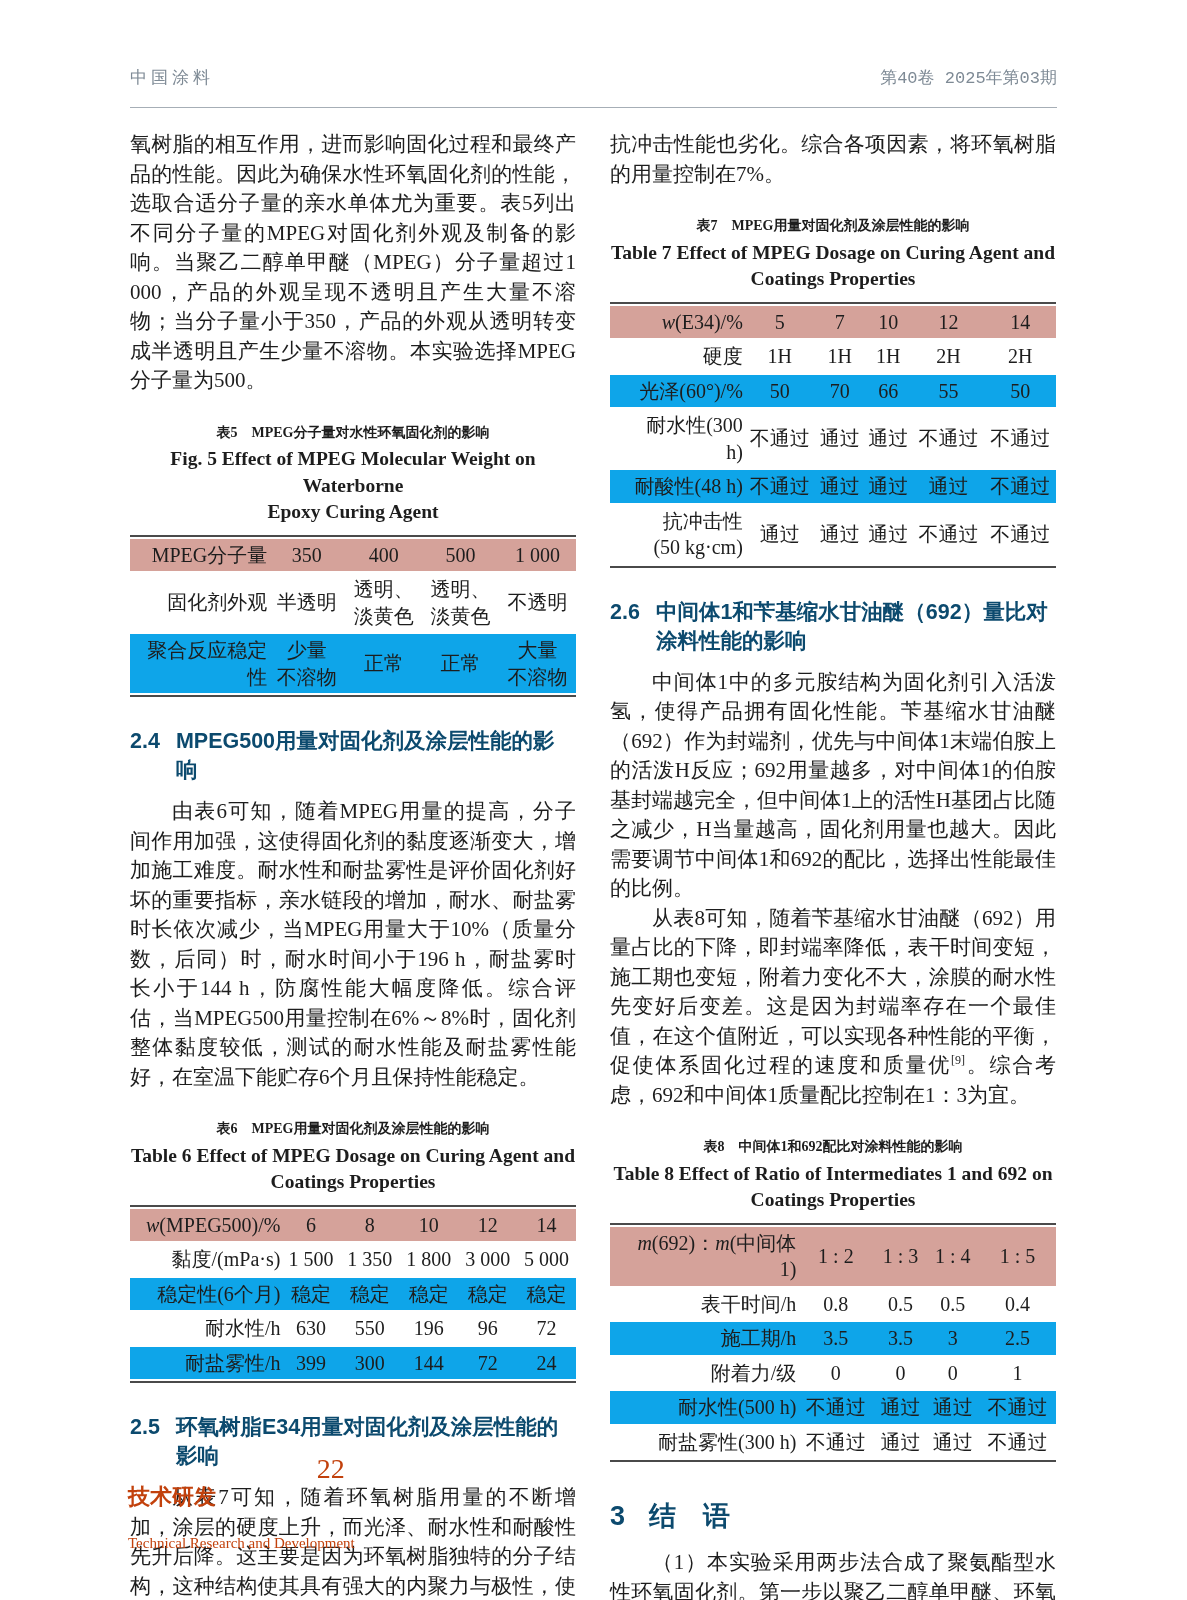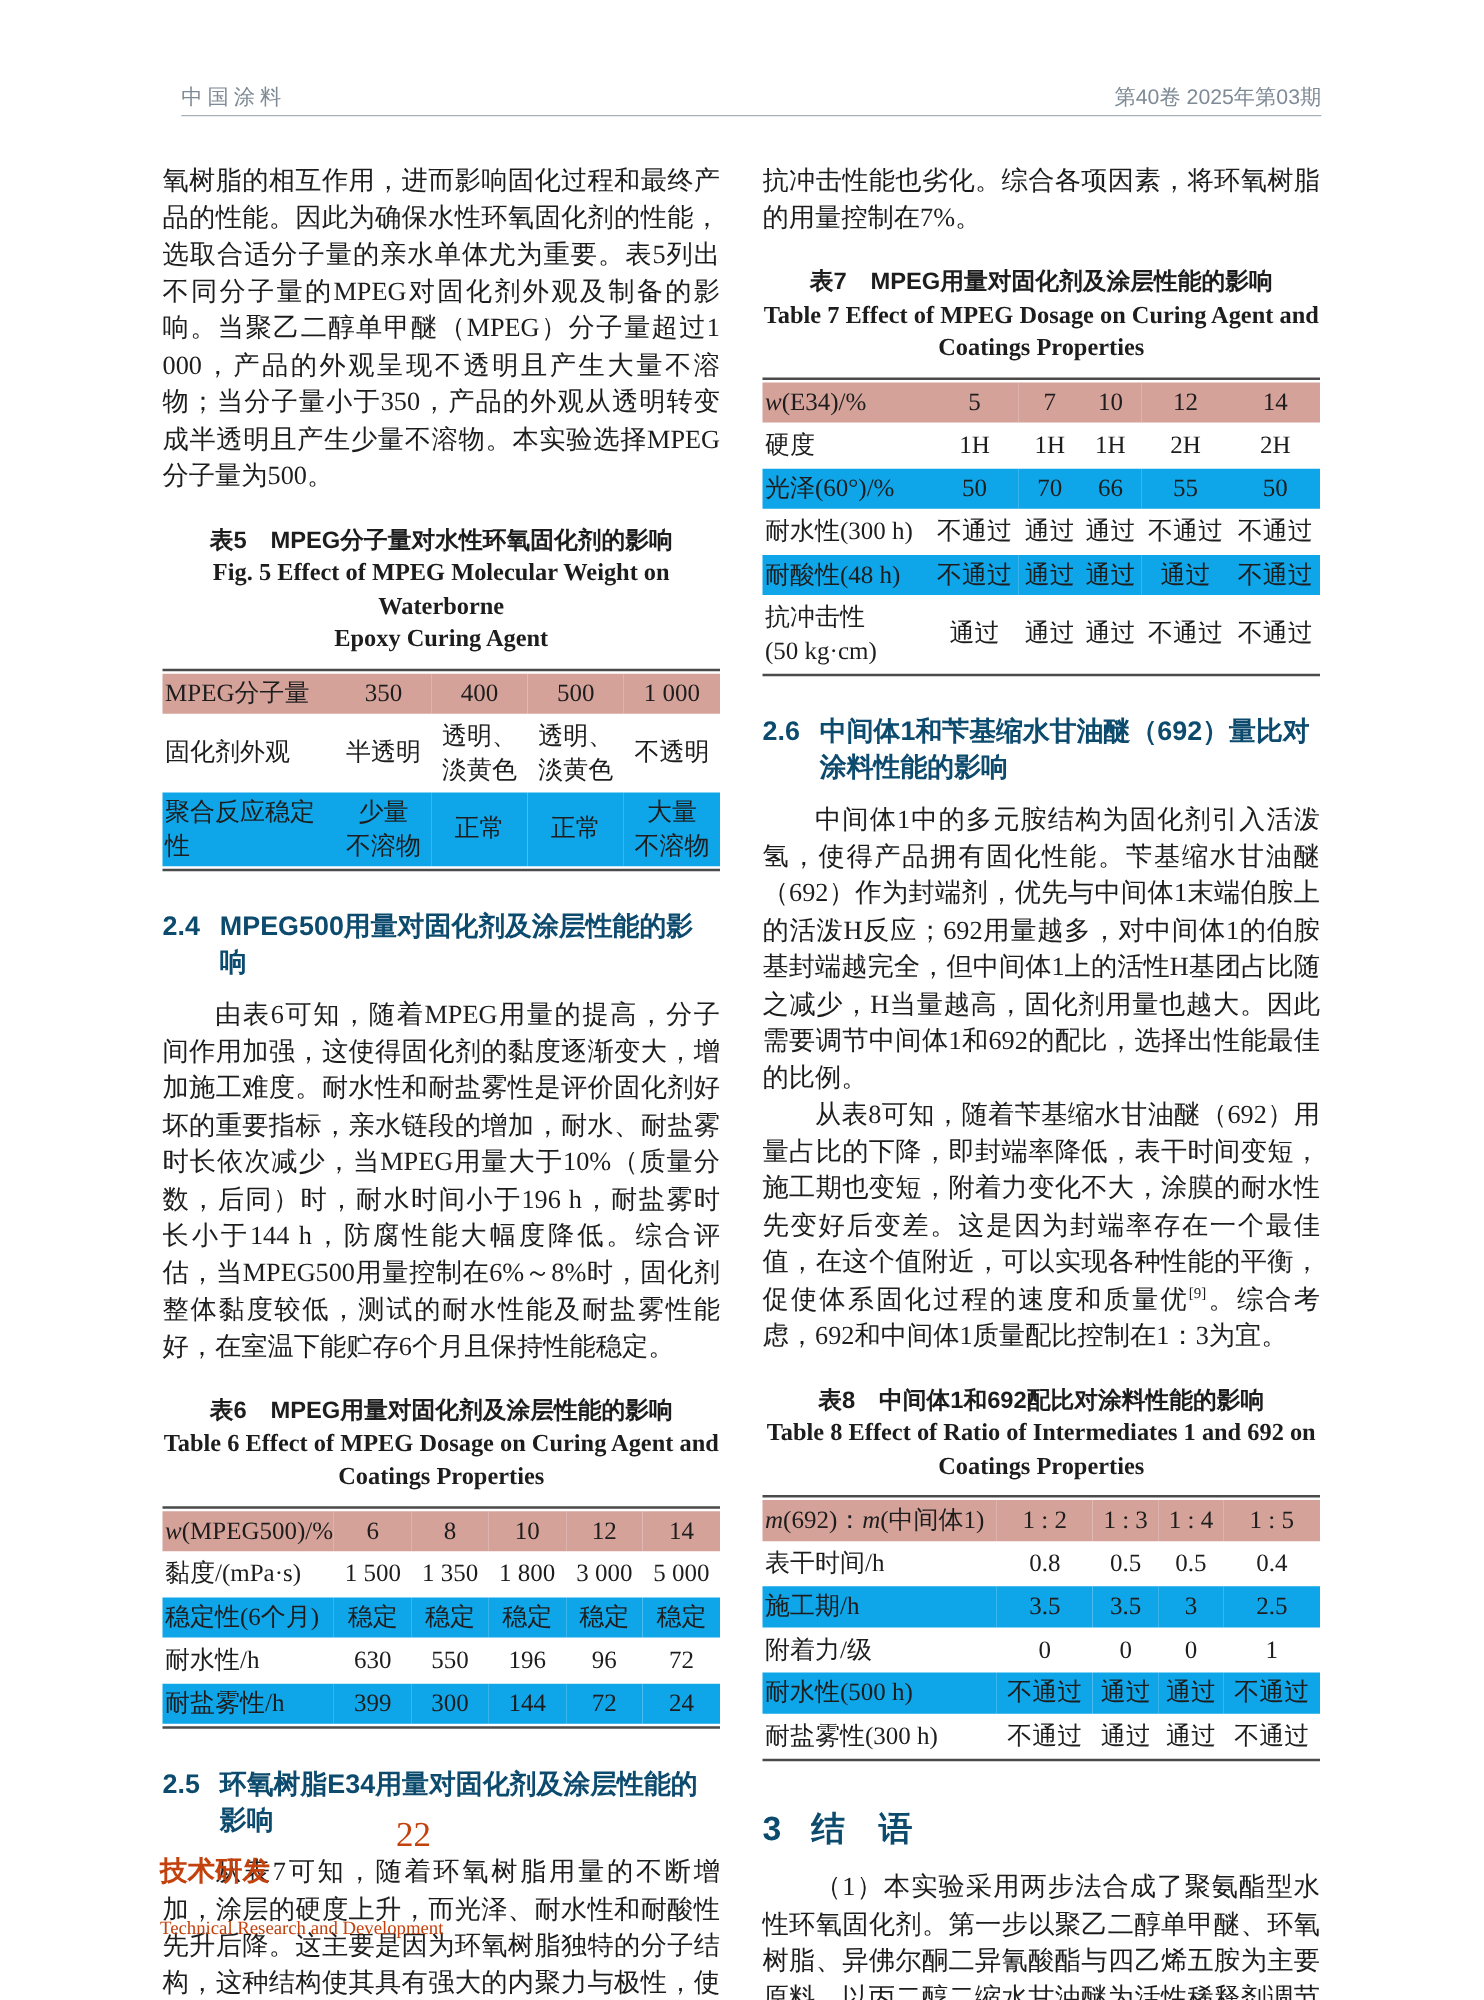--- a/index.html
+++ b/index.html
@@ -4,22 +4,22 @@
 <style>
   html,body { margin:0; padding:0; }
   body {
     width:1187px; height:1600px; background:#ffffff; position:relative;
     font-family:"Liberation Serif", serif; color:#1d1d1d; overflow:hidden;
   }
   
   .page-header {
     position:absolute; top:66px; left:130px; right:130px;
     display:flex; justify-content:space-between; align-items:flex-end;
-    font-family:Liberation Sans, sans-serif; font-size:17px; color:#7e8a95;
-    padding-bottom:3px; border-bottom:1px solid #a6aeb6;margin-left:15px;
+    font-family:Liberation Mono, monospace; font-size:17px; color:#7e8a95;
+    padding-bottom:18px; border-bottom:1px solid #a6aeb6;
   }
   .page-header .jname { letter-spacing:4px; }
   
   .columns { position:absolute; top:130px; left:130px; width:927px; display:flex; gap:34px; }
   .col { width:446px; }
   
   .body-text {
     font-size:21px; line-height:29.5px; text-align:justify; text-justify:inter-character;
     margin:0; text-indent:2em;
   }
@@ -28,30 +28,30 @@
   
   .sec-h {
     display:flex; color:#0c4a6e; font-family:"Liberation Sans", sans-serif;
     font-size:21.5px; font-weight:bold; margin:30px 0 12px 0; line-height:29px; text-align:left;
   }
   .h-num { margin-right:16px; flex:none; }
   .sec-h1 { font-size:27px; margin:38px 0 16px 0; line-height:32px; }
   .sec-h1 .h-num { margin-right:24px; }
   
   .tbl-caption { text-align:center; margin-top:24px; margin-bottom:9px; line-height:26.5px; }
-  .cap-cn { font-family:Liberation Sans, sans-serif; font-weight:bold; font-size:19px; }
+  .cap-cn { font-family:Liberation Serif, serif; font-weight:bold; font-size:14px; }
   .cap-en { font-family:"Liberation Serif", serif; font-weight:bold; font-size:19.5px; }
   
   .tbl-wrap { border-top:2px solid #4a4a4a; border-bottom:2px solid #4a4a4a; margin-bottom:8px; }
   table.tbl { width:100%; border-collapse:separate; border-spacing:0 2px; font-size:20px; }
   .tbl td {
     text-align:center; vertical-align:middle; padding:3px 1px;
     white-space:pre-line; line-height:26.5px;
   }
-  .tbl td.lbl { text-align:left; padding-left:2px; }
+  .tbl td.lbl { text-align:right; padding-left:16px; }
   .r-dark td { background:#d5a29a; }
   .r-light td { background:#0ea5e9; }
   i.var { font-style:italic; }
   .t5 .c-lbl { width:31%; }
   .t6 .c-lbl, .t7 .c-lbl { width:30%; }
   .t8 .c-lbl { width:42%; }
   
   .page-footer { position:absolute; left:128px; bottom:48px; display:flex; color:#c2410c;flex-direction:column; }
   .pg-num { font-size:28px; align-self:flex-end; margin-right:10px; line-height:30px; }
   .f-bar { width:3px; background:#4c6d94; margin-right:9px; }

